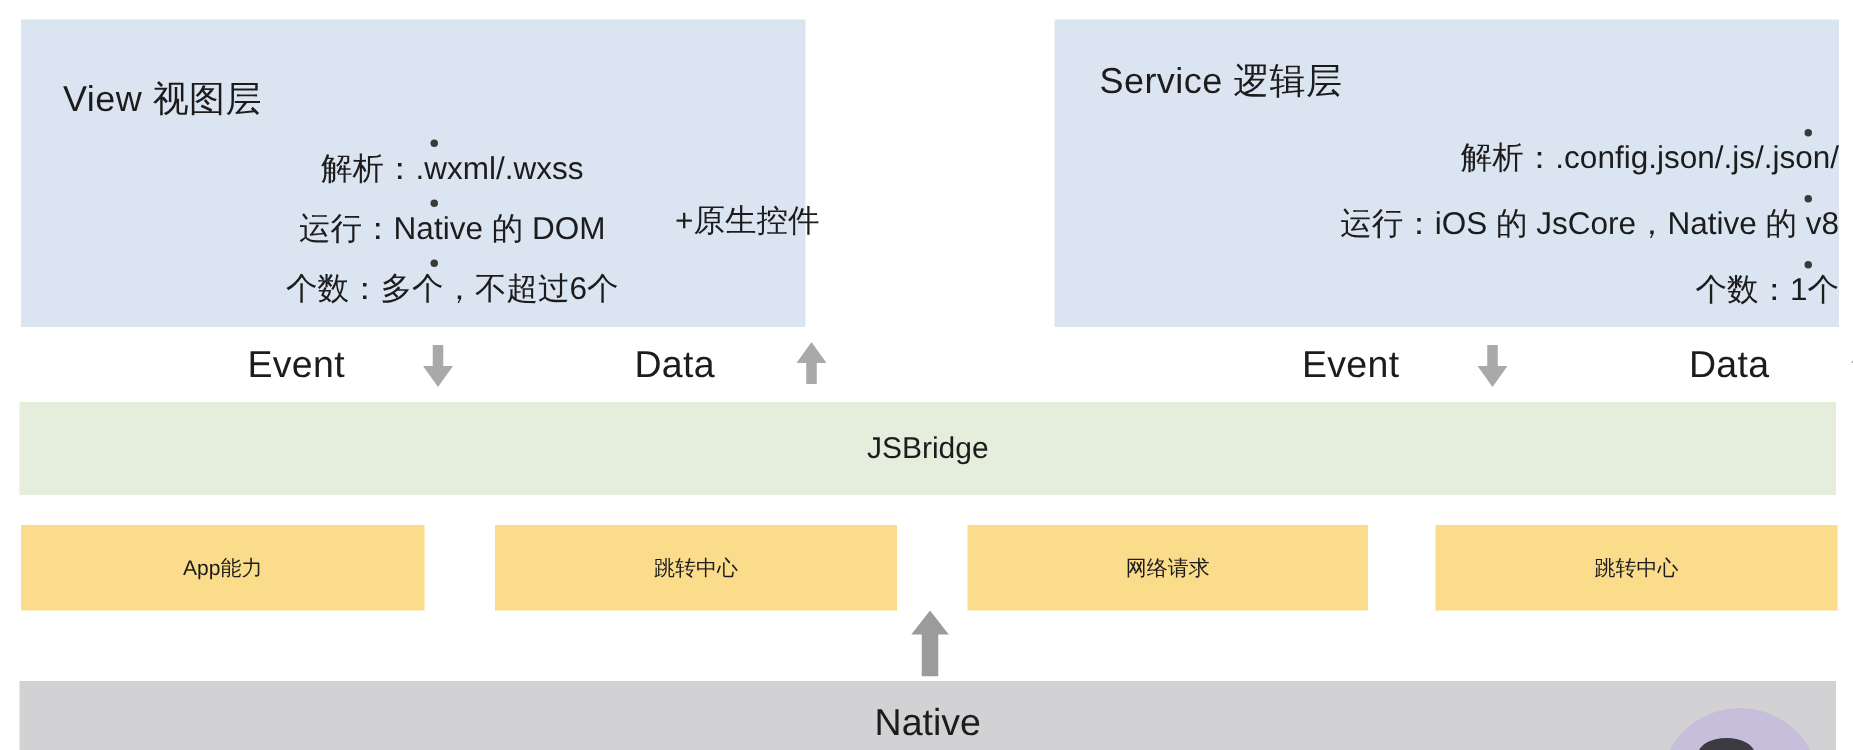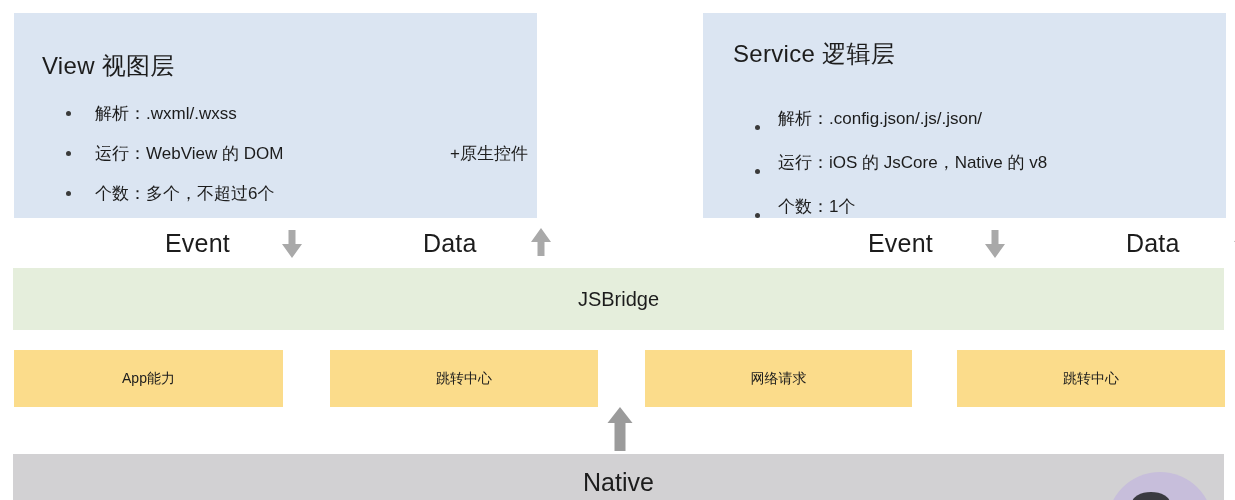--- a/index.html
+++ b/index.html
@@ -35,21 +35,22 @@
 
   .bullet-list { margin-top: 11px; }
   .view    .bullet-list { padding-left: 52px; }
   .service .bullet-list { padding-left: 52px; margin-top: 16px; }
 
   .bullet-row {
     position: relative;
     display: flex;
     align-items: center;
     height: 40px;
-    font-size: 17px;
+    font-size: 21px;
+    flex-direction: column;
   }
   .service .bullet-row { height: 44px; align-items: flex-end; }
   .bullet-dot {
     width: 5px; height: 5px;
     border-radius: 50%;
     background: #3a3a3a;
     flex: 0 0 auto;
     margin-right: 24px;
   }
   .service .bullet-dot { margin-right: 18px; }
@@ -144,21 +145,21 @@
 
   <div class="layer-box view">
     <div class="layer-title">View 视图层</div>
     <div class="bullet-list">
       <div class="bullet-row">
         <span class="bullet-dot"></span>
         <span>解析：.wxml/.wxss</span>
       </div>
       <div class="bullet-row">
         <span class="bullet-dot"></span>
-        <span>运行：WebView 的 DOM</span>
+        <span>运行：Native 的 DOM</span>
         <span class="bullet-suffix">+原生控件</span>
       </div>
       <div class="bullet-row">
         <span class="bullet-dot"></span>
         <span>个数：多个，不超过6个</span>
       </div>
     </div>
   </div>
 
   <div class="layer-box service">

